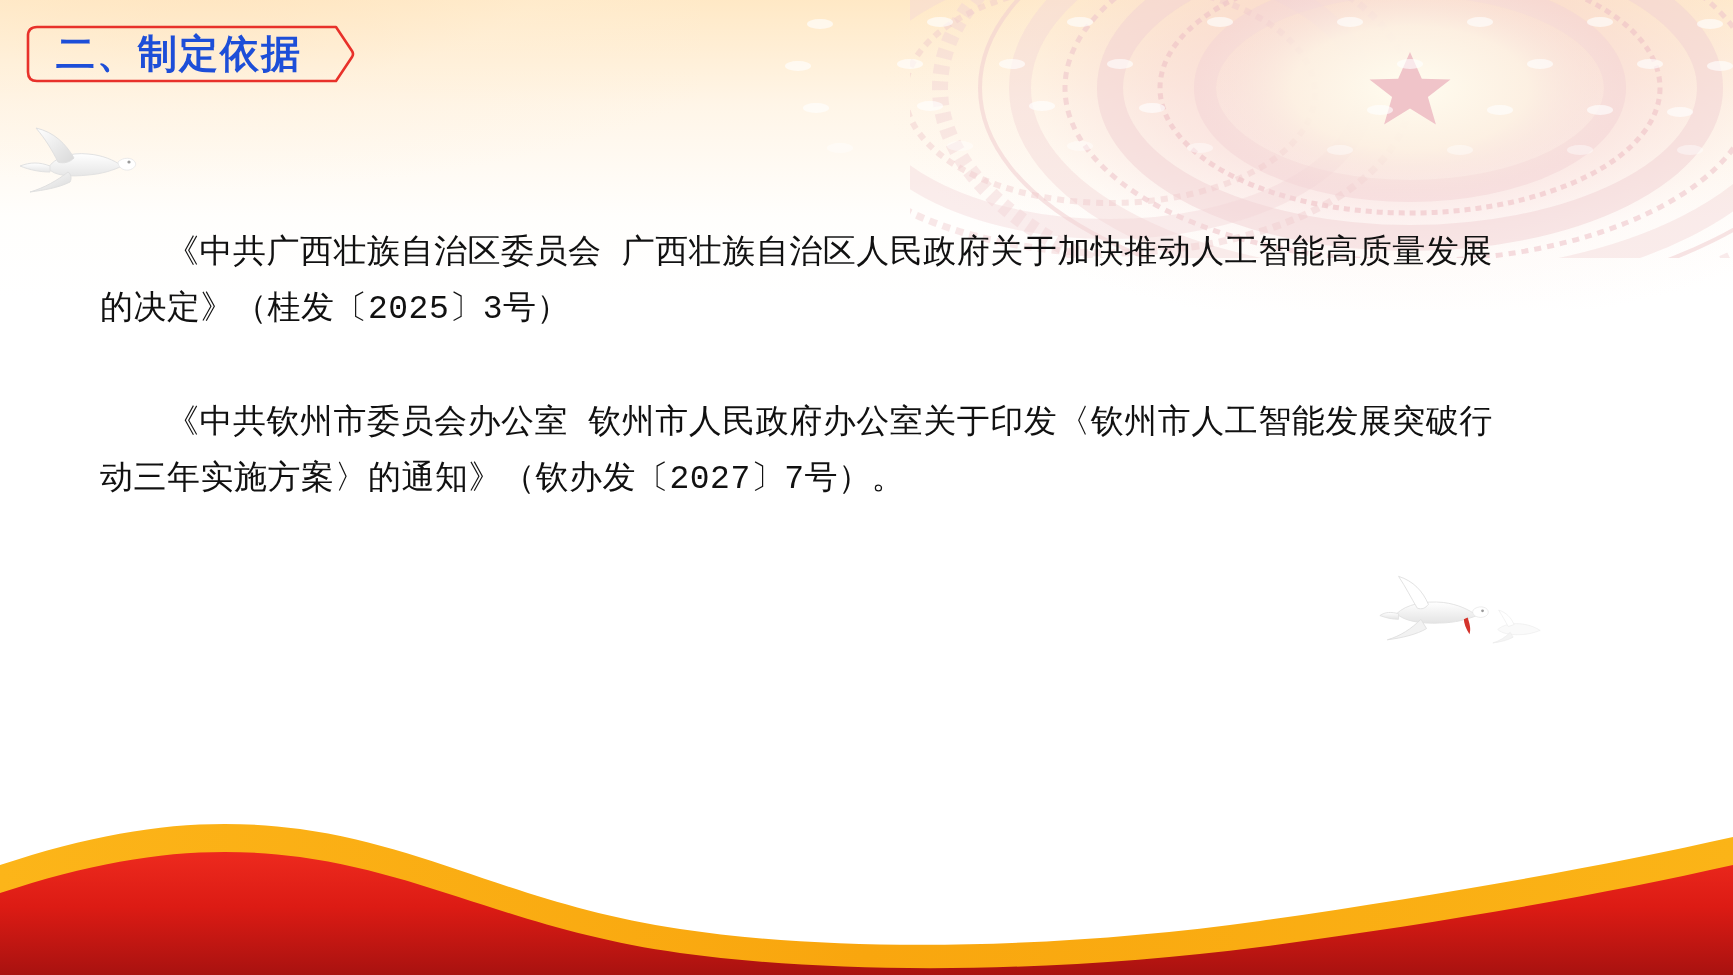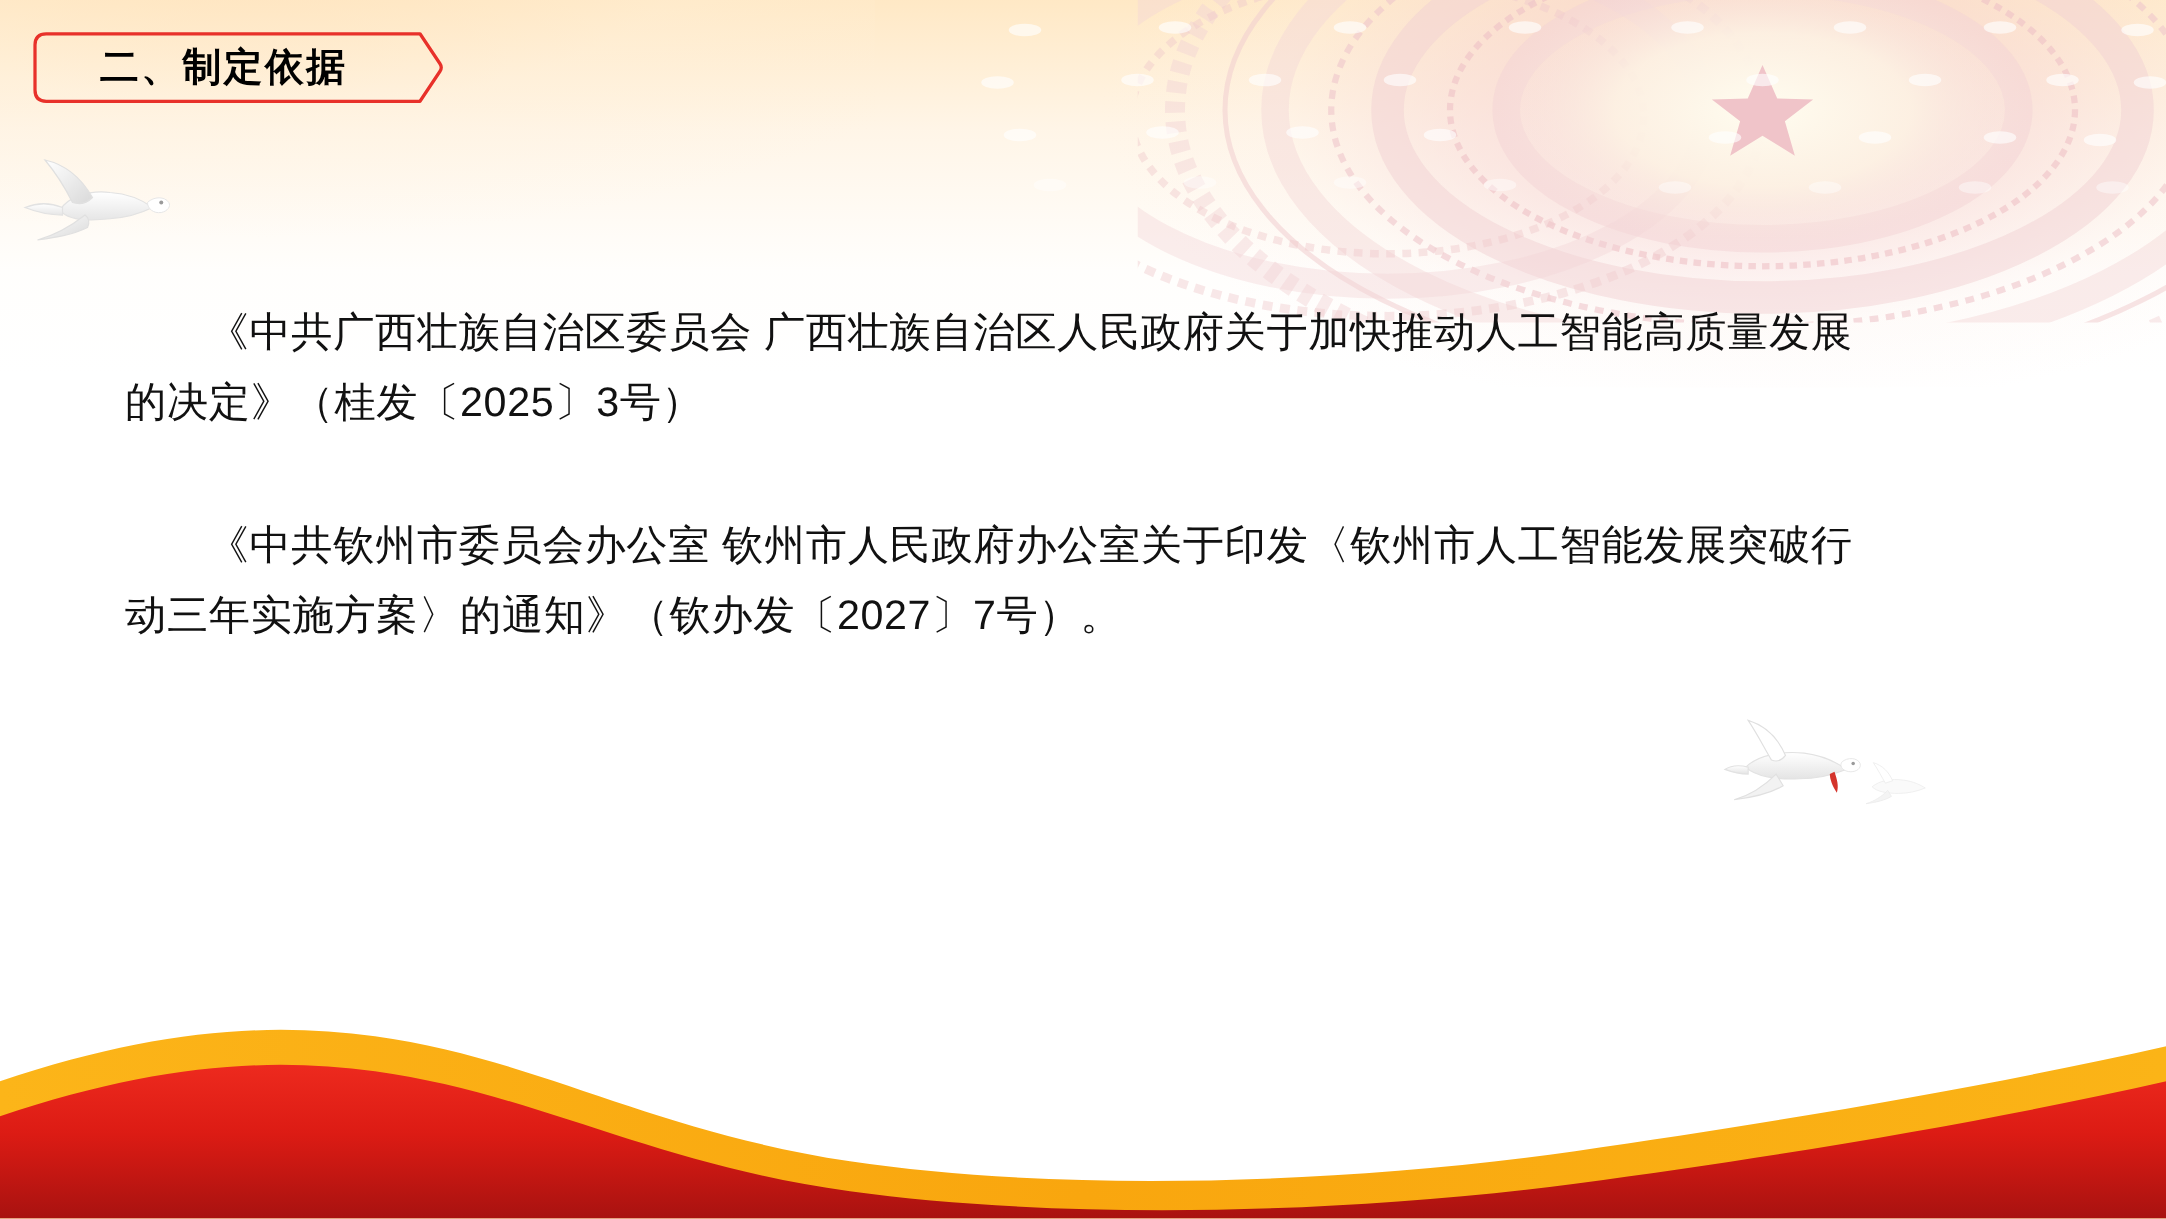--- a/index.html
+++ b/index.html
@@ -39,30 +39,30 @@
 
   
   .title-badge{
     position:absolute;left:18px;top:24px;width:338px;height:60px;
   }
   .title-badge svg{position:absolute;left:0;top:0;}
   .title-badge .label{
     position:absolute;left:0;top:0;width:338px;height:60px;
     display:flex;align-items:center;justify-content:center;
     font-family:"DejaVu Serif","Liberation Serif",serif;
-    font-size:31px;font-weight:700;color:#000000;letter-spacing:2px;
+    font-size:39px;font-weight:700;color:#1d4ed8;letter-spacing:2px;
     padding-right:16px;box-sizing:border-box;
     white-space:nowrap;
   }
 
   
   .body-text{
     position:absolute;left:100px;top:226px;width:1400px;
-    font-family:Liberation Sans, sans-serif;
-    font-size:33px;line-height:56px;color:#111;margin-top:12px;
+    font-family:Liberation Mono, monospace;
+    font-size:33px;line-height:56px;color:#111;
   }
   .para{margin:0 0 58px 0;text-indent:2em;letter-spacing:0.5px;}
   .para:last-child{margin-bottom:0;}
 
   
   .dove{position:absolute;}
   .dove svg{display:block;}
   .dove-tl{left:18px;top:122px;}
   .dove-br{left:1378px;top:572px;}
   .dove-br2{left:1488px;top:608px;}

